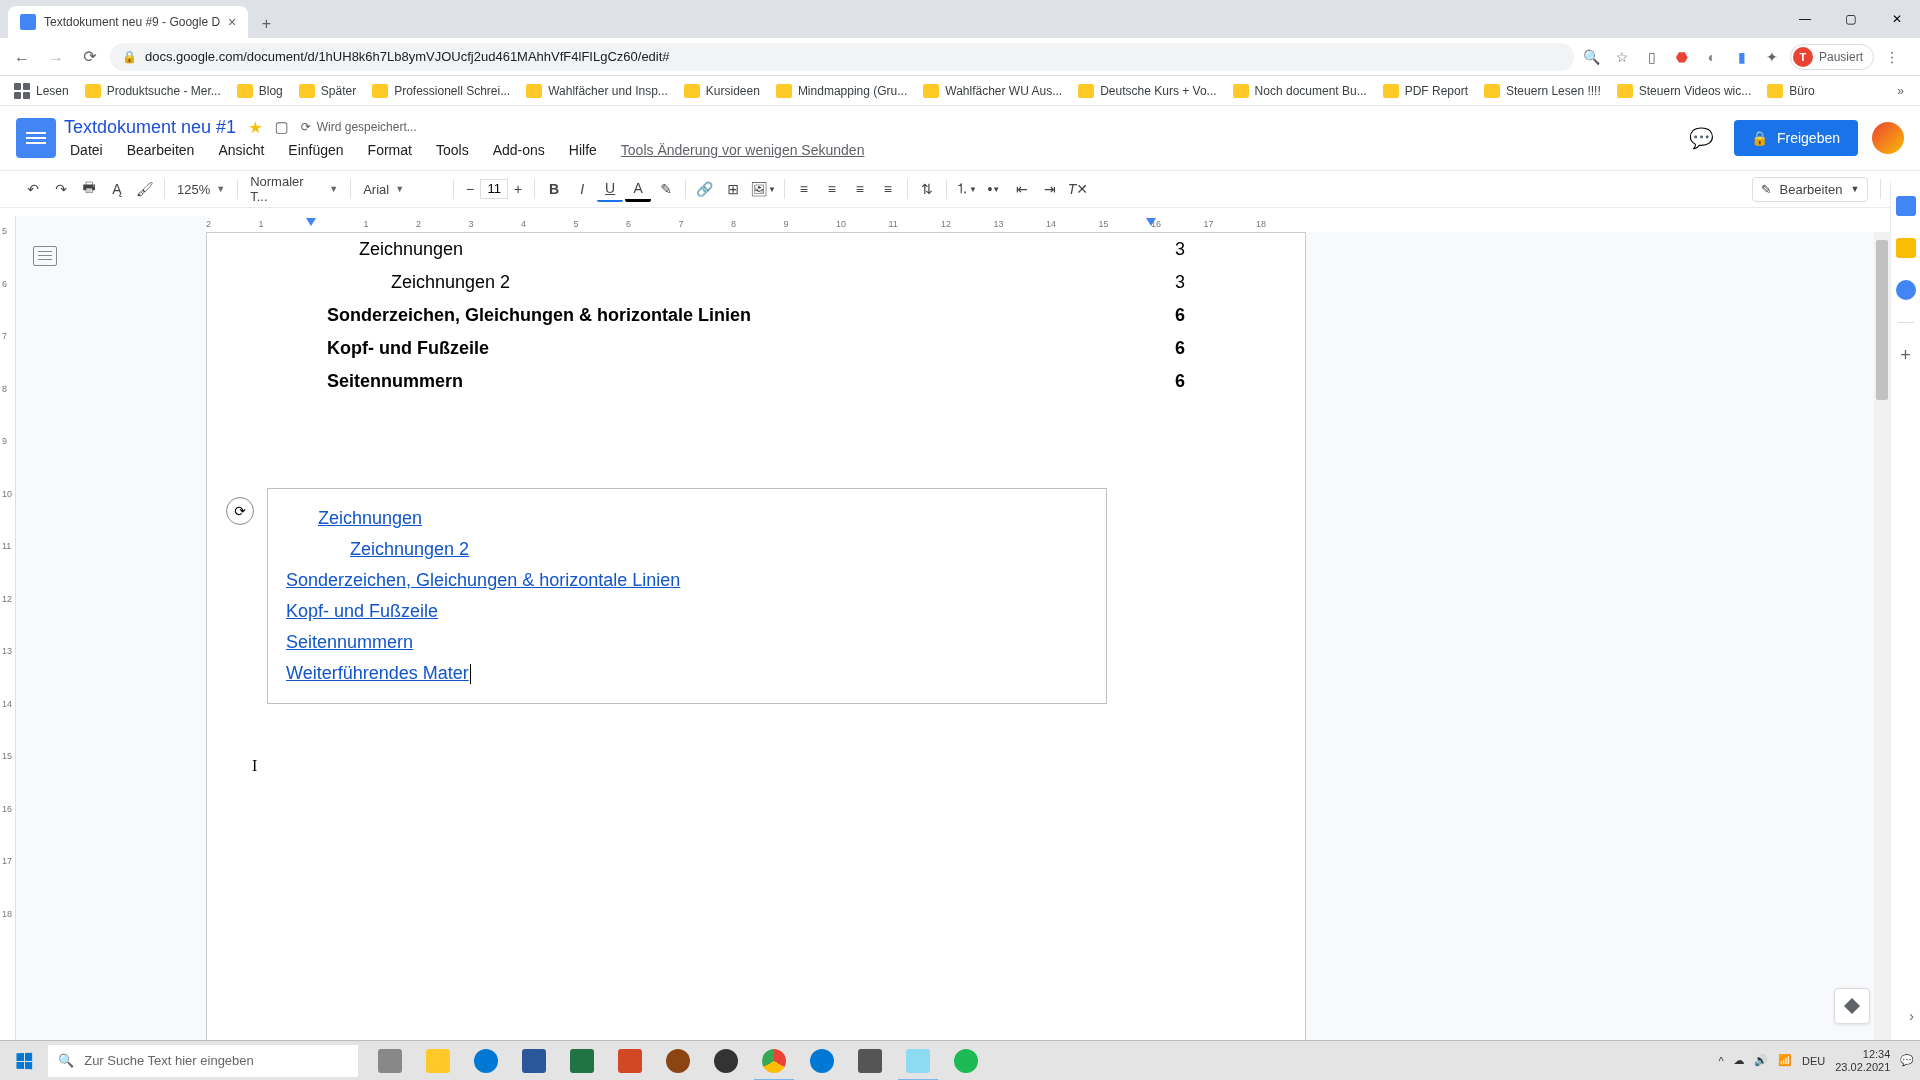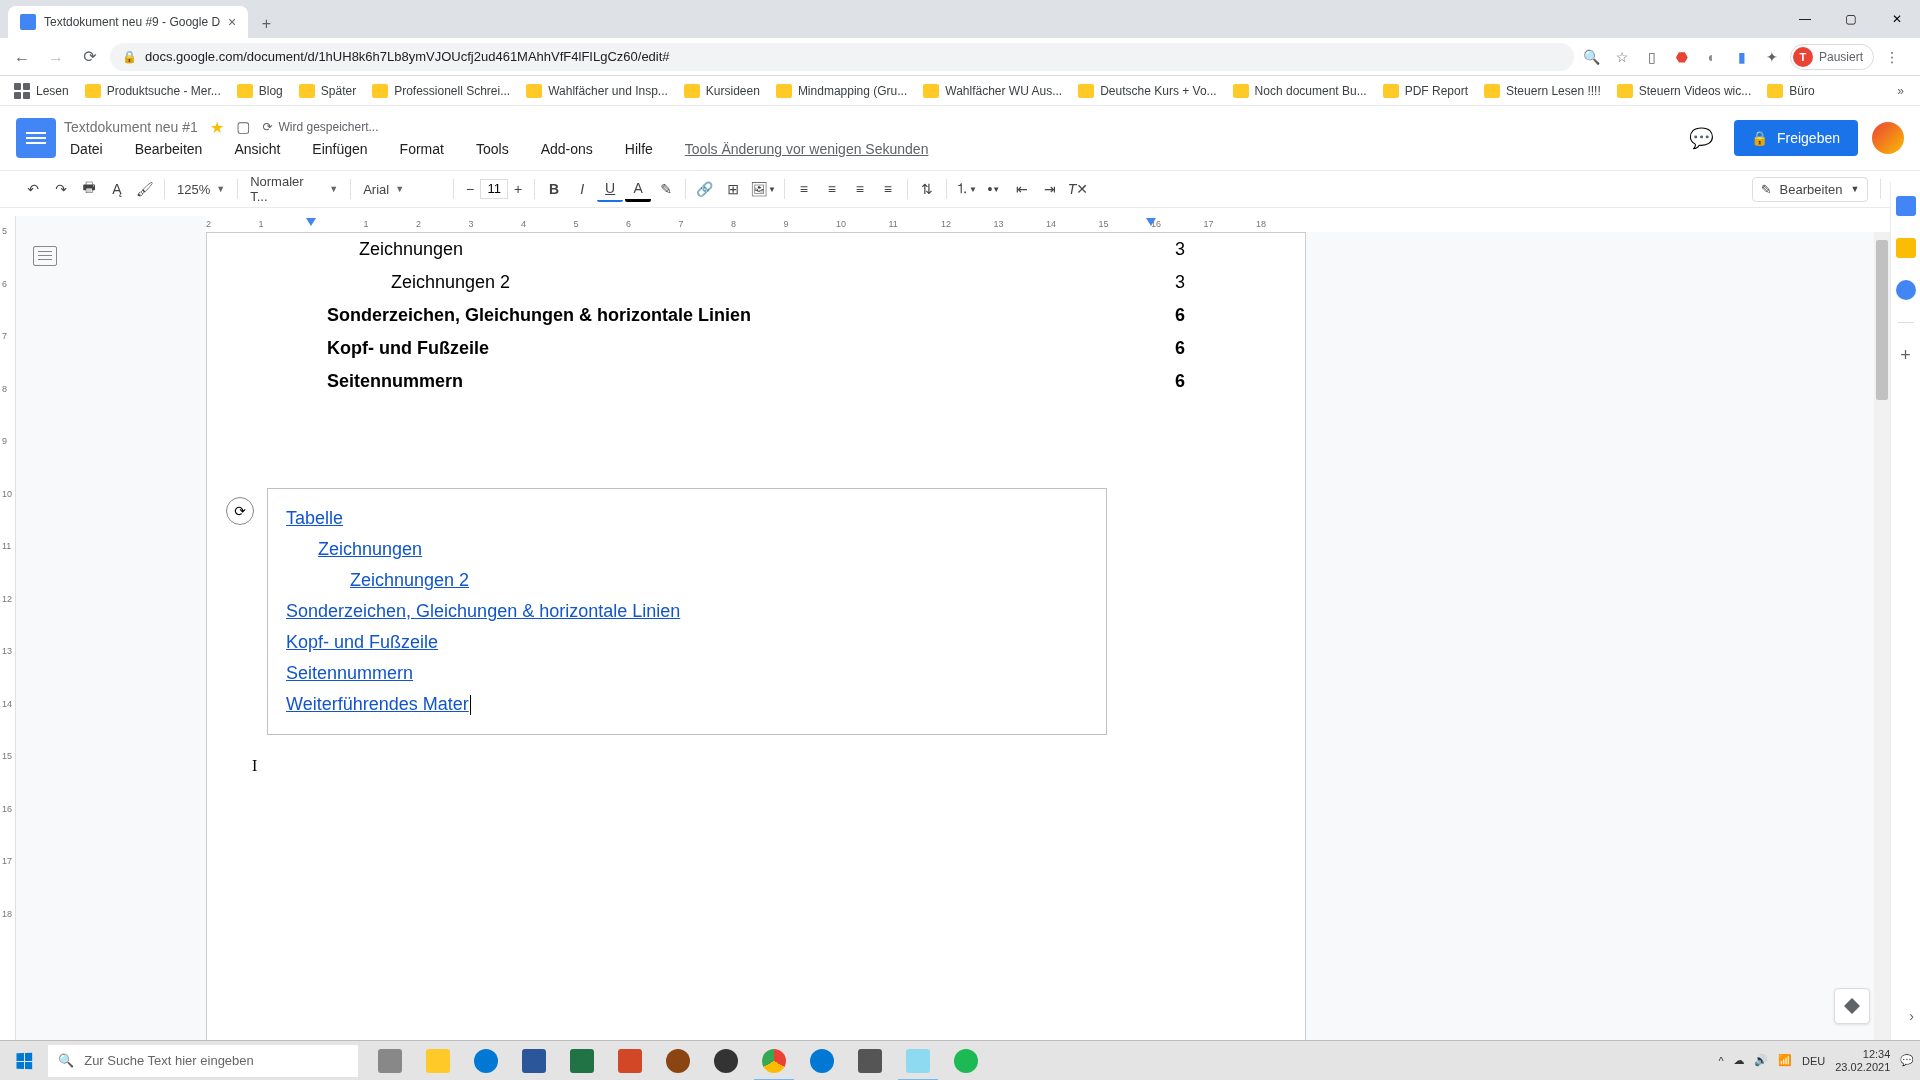--- a/index.html
+++ b/index.html
@@ -22,25 +22,25 @@
 .bookmarks{height:30px;background:#fff;display:flex;align-items:center;padding:0 8px;gap:4px;border-bottom:1px solid #e8eaed;font-size:12px}
 .bm{display:flex;align-items:center;gap:6px;padding:4px 6px;color:#3c4043;white-space:nowrap}
 .bm .fold{width:16px;height:14px;background:#ffca28;border-radius:2px}
 .bm-grid{width:16px;height:16px;display:grid;grid-template-columns:1fr 1fr;gap:2px}
 .bm-grid span{background:#5f6368;border-radius:1px}
 .docs-header{height:64px;display:flex;align-items:center;padding:0 16px;gap:8px}
 .docs-logo{width:40px;height:40px;background:#4285f4;border-radius:4px;position:relative;display:flex;align-items:center;justify-content:center}
 .docs-logo::after{content:"";width:20px;height:2px;background:#fff;box-shadow:0 5px 0 #fff,0 -5px 0 #fff}
 .title-area{display:flex;flex-direction:column;gap:2px}
 .title-row{display:flex;align-items:center;gap:12px}
-.doc-title{font-size:14px;color:#737373}
+.doc-title{font-size:18px;color:#1d4ed8}
 .star{color:#fbbc04;font-size:16px}
 .title-icon{color:#5f6368;font-size:15px}
 .saving{font-size:12px;color:#5f6368;display:flex;align-items:center;gap:6px}
-.menubar{display:flex;gap:20px;font-size:14px;color:#202124}
+.menubar{display:flex;gap:12px;font-size:14px;color:#202124}
 .menubar span{padding:2px 6px}
 .last-edit{color:#5f6368;text-decoration:underline;font-size:14px;padding:2px 6px}
 .header-right{margin-left:auto;display:flex;align-items:center;gap:14px}
 .comment-btn{width:36px;height:36px;display:flex;align-items:center;justify-content:center;color:#5f6368;font-size:20px}
 .share-btn{background:#1a73e8;color:#fff;border-radius:4px;padding:0 18px;height:36px;display:flex;align-items:center;gap:8px;font-size:14px;font-weight:500}
 .avatar{width:32px;height:32px;border-radius:50%;background:linear-gradient(135deg,#ea4335,#fbbc04)}
 .toolbar{height:38px;border-top:1px solid #e8eaed;border-bottom:1px solid #e8eaed;display:flex;align-items:center;padding:0 20px;gap:2px}
 .tb-btn{min-width:26px;height:26px;display:flex;align-items:center;justify-content:center;color:#444;font-size:14px;border-radius:2px;padding:0 2px}
 .tb-sep{width:1px;height:20px;background:#e0e0e0;margin:0 4px}
 .tb-select{display:flex;align-items:center;gap:6px;padding:0 6px;font-size:13px;color:#444}
@@ -374,21 +374,20 @@
             <span>6</span>
           </div>
           <div class="toc-row bold">
             <span>Seitennummern</span>
             <span>6</span>
           </div>
         </div>
       <div class="outline-box">
         <div class="refresh">⟳</div>
         <div id="outline-items">
-            <div class="row"><span class="link">Tabelle</span></div>
             <div class="row ind1"><span class="link">Zeichnungen</span></div>
             <div class="row ind2"><span class="link">Zeichnungen 2</span></div>
             <div class="row"><span class="link">Sonderzeichen, Gleichungen &amp; horizontale Linien</span></div>
             <div class="row"><span class="link">Kopf- und Fußzeile</span></div>
             <div class="row"><span class="link">Seitennummern</span></div>
             <div class="row"><span class="link">Weiterführendes Mater</span><span class="cursor"></span></div>
           </div>
         <div class="text-cursor-margin">I</div>
       </div>
     </div>

